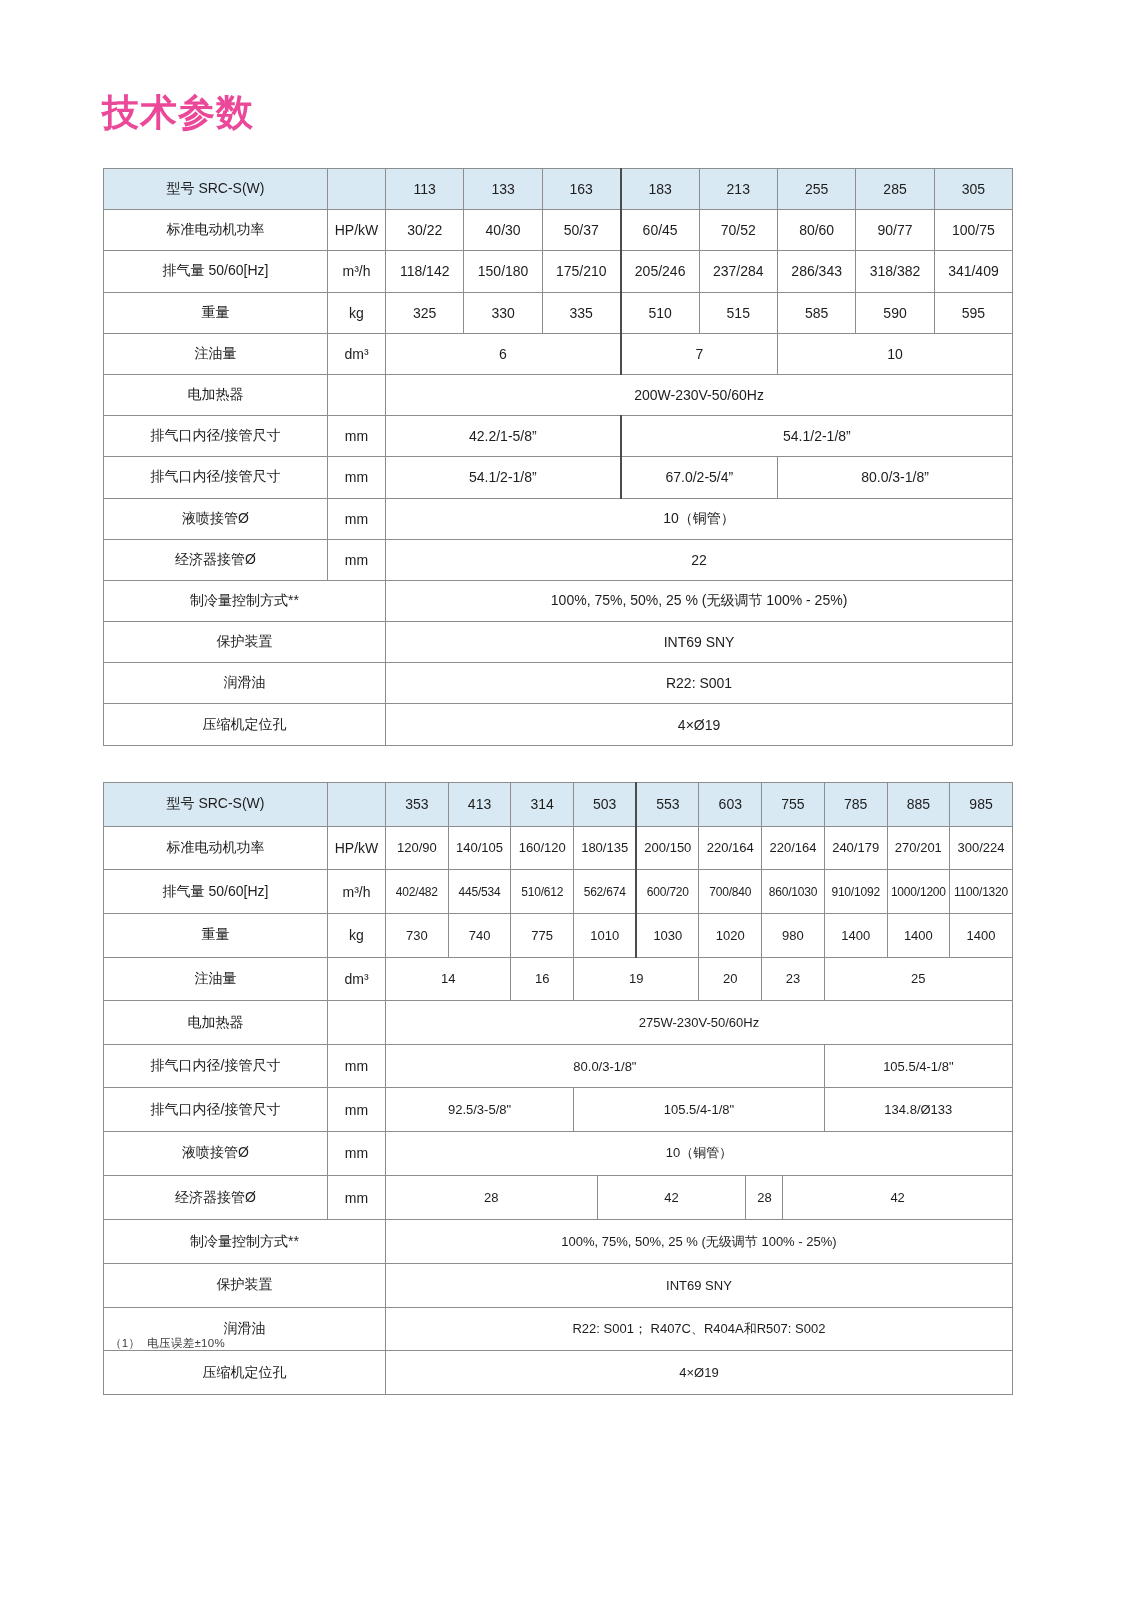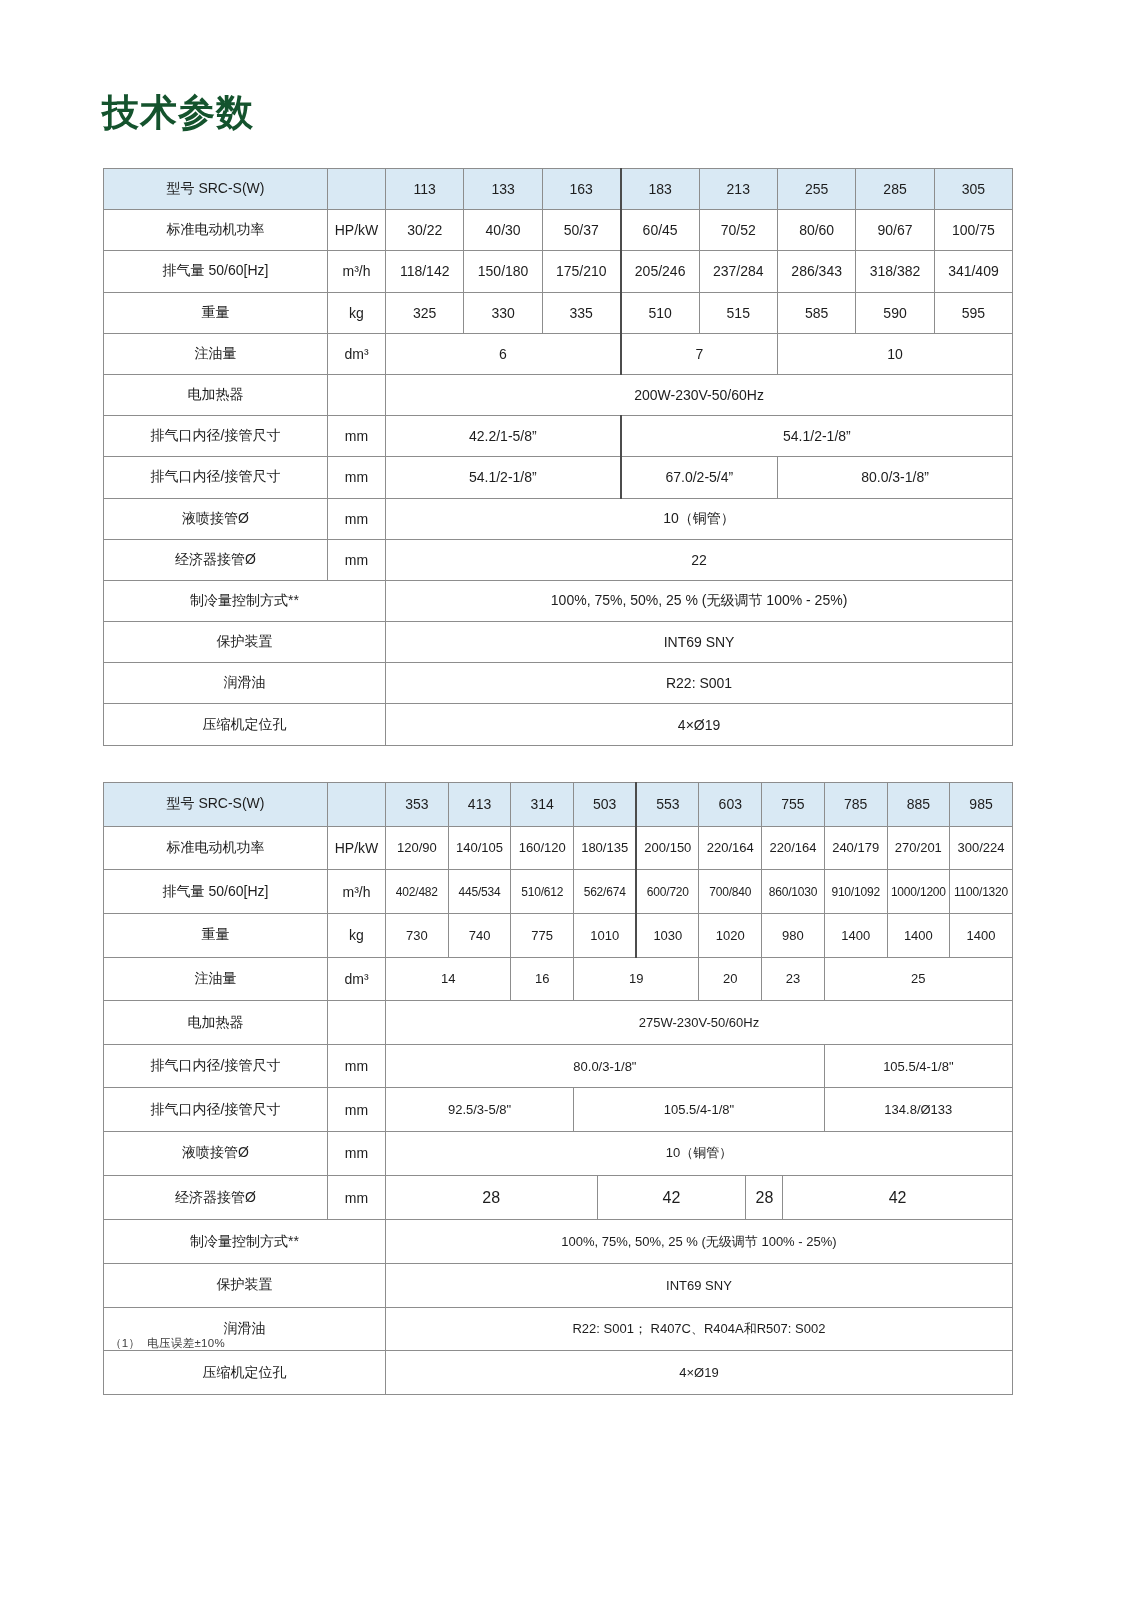--- a/index.html
+++ b/index.html
@@ -2,21 +2,21 @@
 <html><head>
 <meta charset="utf-8">
 <style>
   html,body { margin:0; padding:0; }
   body {
     width:1131px; height:1600px; background:#ffffff; position:relative;
     font-family:"Liberation Sans", sans-serif; color:#1d1d1d; overflow:hidden;
   }
   .page-title {
     position:absolute; left:102px; top:88px;
-    font-size:37px; font-weight:700; letter-spacing:1px; color:#14532d;
+    font-size:37px; font-weight:700; letter-spacing:1px; color:#ec4899;
   }
   table.spec {
     position:absolute; left:103px; width:909px;
     border-collapse:collapse; table-layout:fixed;
   }
   #t1 { top:168px; }
   #t2 { top:782px; }
   #t1 tr { height:41.2px; }
   #t2 tr { height:43.65px; }
   .spec th, .spec td {
@@ -26,21 +26,21 @@
   }
   .spec tr.hdr th { background:#d9e9f4; font-size:14px; }
   .spec td.lbl, .spec th.lbl { font-size:14px; padding:11px 4px; }
   #t2 td.val { font-size:13px; }
   #t2 tr.dense td.val { font-size:12px; letter-spacing:-0.2px; }
   .thick-r { border-right:2px solid #4c4c4c !important;margin-top:12px; }
   td.seg-td { padding:0; }
   .seg-row { display:flex; width:100%; height:43.65px; align-items:stretch; }
   .seg {
     display:flex; align-items:center; justify-content:center;
-    border-right:1px solid #8d8d8d; font-size:16px; box-sizing:border-box;
+    border-right:1px solid #8d8d8d; font-size:13px; box-sizing:border-box;
   }
   .seg:last-child { border-right:none; }
   .footnote {
     position:absolute; left:110px; top:1336px;
     font-size:11.5px; color:#3d3d3d; letter-spacing:0.3px;
   }
 </style>
 </head>
 <body>
 
@@ -74,21 +74,21 @@
       </tr>
       <tr>
         <td class="lbl">标准电动机功率</td>
         <td class="unit">HP/kW</td>
         <td class="val">30/22</td>
         <td class="val">40/30</td>
         <td class="val thick-r">50/37</td>
         <td class="val">60/45</td>
         <td class="val">70/52</td>
         <td class="val">80/60</td>
-        <td class="val">90/67</td>
+        <td class="val">90/77</td>
         <td class="val">100/75</td>
       </tr>
       <tr>
         <td class="lbl">排气量 50/60[Hz]</td>
         <td class="unit">m³/h</td>
         <td class="val">118/142</td>
         <td class="val">150/180</td>
         <td class="val thick-r">175/210</td>
         <td class="val">205/246</td>
         <td class="val">237/284</td>

